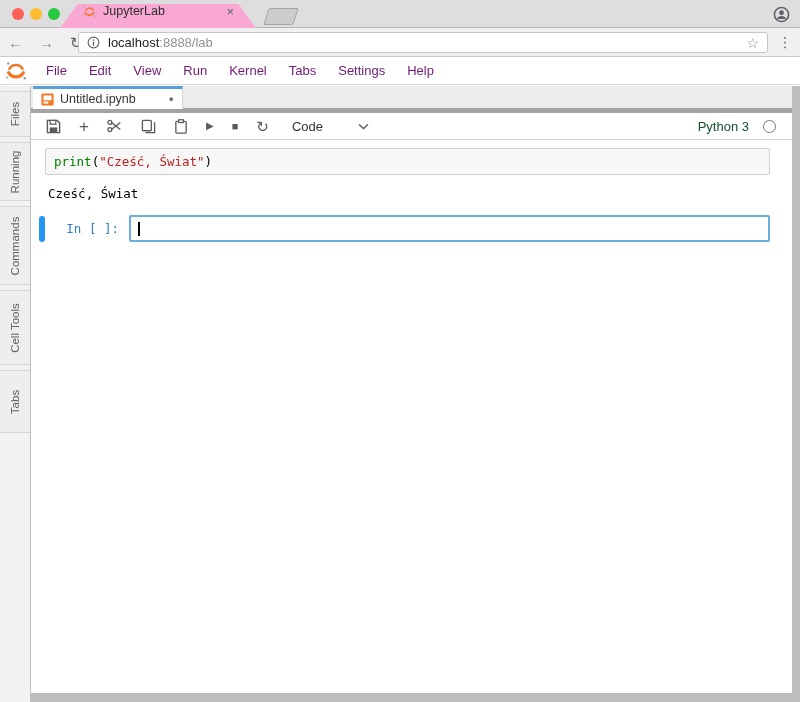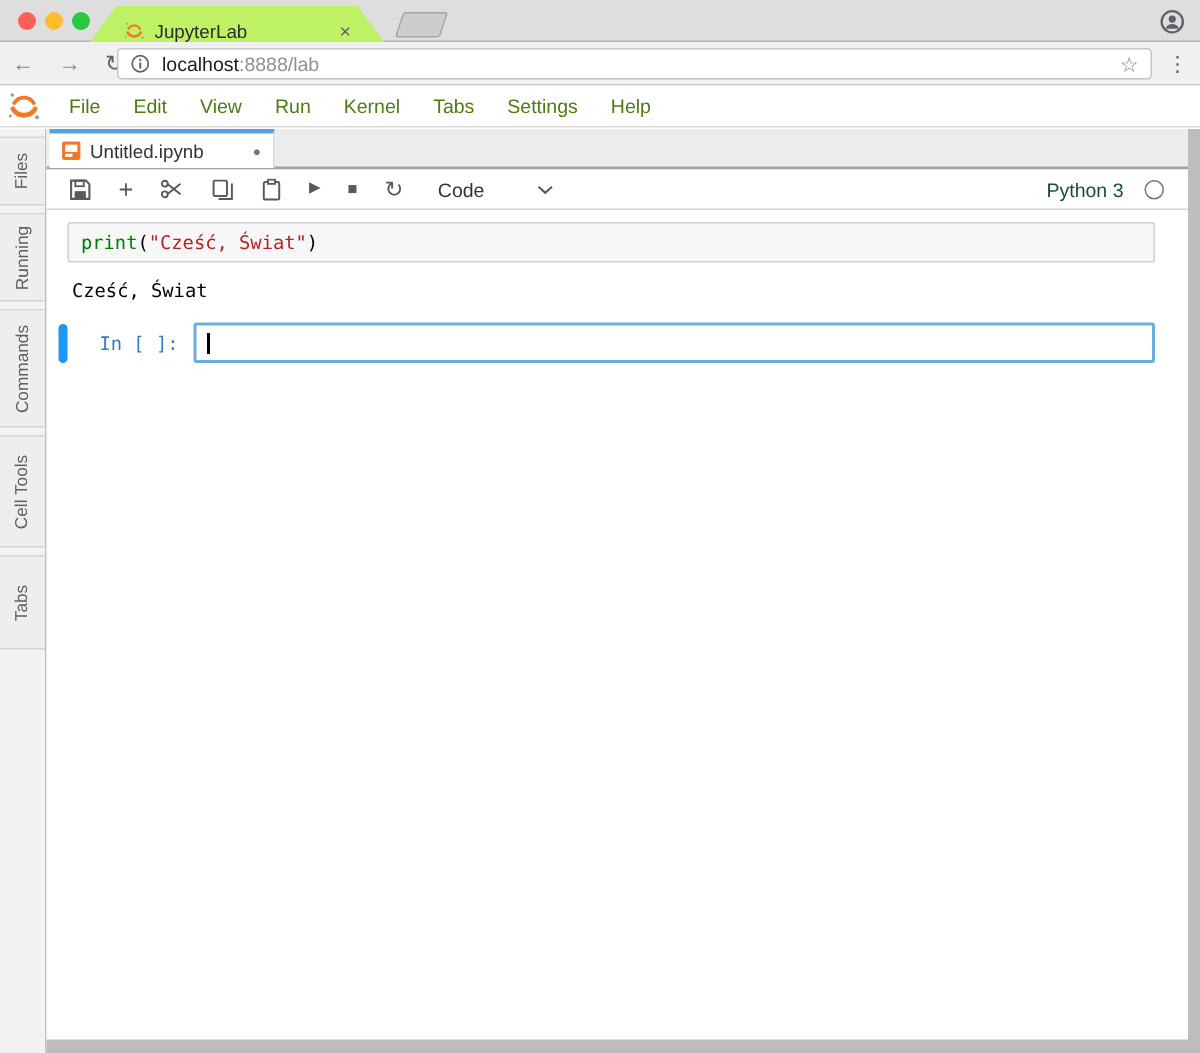--- a/index.html
+++ b/index.html
@@ -6,23 +6,23 @@
   html,body { width:800px; height:702px; }
   body { font-family:"Liberation Sans", sans-serif; background:#fff; overflow:hidden; }
   .window { position:relative; width:800px; height:702px; }
 
   
   .tabstrip { position:relative; height:28px; background:#dedede; border-bottom:1px solid #b6b6b6; }
   .traffic { position:absolute; top:8px; width:12px; height:12px; border-radius:50%; }
   .t-red    { left:12px; background:#ff5f57; }
   .t-yellow { left:30px; background:#febc2e; }
   .t-green  { left:48px; background:#28c840; }
-  .btab { position:absolute; left:60px; top:4px; width:196px; height:24px; background:#bef264;
+  .btab { position:absolute; left:60px; top:4px; width:196px; height:24px; background:#f9a8d4;
           clip-path:polygon(0 100%, 9% 0, 91% 0, 100% 100%);
-          display:flex; align-items:flex-end; padding:0 22px; }
+          display:flex; align-items:flex-start; padding:0 22px; }
   .btab .favicon { width:15px; height:15px; margin-right:6px; flex:none; }
   .btab .title { font-size:12.5px; color:#2c2c2c; white-space:nowrap; overflow:hidden; flex:1; }
   .btab .close { font-size:13px; color:#5f6368; margin-left:6px; cursor:default; }
   .newtab { position:absolute; left:266px; top:8px; width:30px; height:17px; background:#cdcdcd;
             border:1px solid #a5a5a5; border-radius:2px; transform:skewX(-18deg); }
   .profile-btn { position:absolute; right:10px; top:6px; width:17px; height:17px; }
 
   
   .addr-row { position:relative; height:29px; background:#f0f0f0; border-bottom:1px solid #c8c8c8;
               display:flex; align-items:center; }
@@ -34,38 +34,38 @@
   .url { font-size:13px; white-space:nowrap; flex:1; }
   .url .host { color:#1c1c1c; }
   .url .rest { color:#8d9297; }
   .star { font-size:14px; color:#80868b; margin-left:6px; }
   .kebab { position:absolute; right:8px; top:4px; font-size:14px; color:#5f6368; line-height:21px; letter-spacing:0; }
 
   
   .menubar { position:relative; height:28px; background:#fff; border-bottom:1px solid #dcdcdc;
              display:flex; align-items:center; }
   .jlogo { width:24px; height:24px; margin:0 7px 0 4px; flex:none; }
-  .menu-item { font-size:13px; color:#4d7c0f; padding:0 11px; }
+  .menu-item { font-size:13px; color:#701a75; padding:0 11px; }
 
   
   .main { position:absolute; left:0; top:86px; right:0; bottom:0; display:flex; }
 
   .sidebar { width:31px; background:#f2f2f2; border-right:1px solid #c0c0c0; flex:none; }
   .side-tab { width:100%; background:#eeeeee; border-top:1px solid #d5d5d5; border-bottom:1px solid #d5d5d5;
               display:flex; align-items:center; justify-content:center; margin-top:5px; }
   .side-tab span { transform:rotate(-90deg); white-space:nowrap; font-size:11.5px; color:#616161; }
   .side-tab:nth-of-type(1){height:46px;} .side-tab:nth-of-type(2){height:59px;}
   .side-tab:nth-of-type(3){height:79px;} .side-tab:nth-of-type(4){height:75px;}
   .side-tab:nth-of-type(5){height:63px;}
 
   .dock { flex:1; position:relative; background:#bdbdbd; }
   .dock-inner { position:absolute; left:0; top:0; right:8px; bottom:9px; background:#fff;
                 display:flex; flex-direction:column; }
 
-  .nbtabrow { height:27px; background:#ececec; border-bottom:2px solid #a3a3a3; display:flex; }
+  .nbtabrow { height:27px; background:#ececec; border-bottom:5px solid #a3a3a3; display:flex; }
   .nbtab { margin-left:2px; width:150px; background:#fff; border-top:3px solid #55a1dc;
            border-right:1px solid #d8d8d8; display:flex; align-items:center; padding:0 8px; margin-bottom:-1px; }
   .nbtab .nbicon { width:13px; height:13px; margin-right:6px; flex:none; }
   .nbtab .nblabel { font-size:12.5px; color:#333; flex:1; white-space:nowrap; }
   .nbtab .dirty { font-size:9px; color:#757575; margin-left:4px; }
 
   .nbtoolbar { height:27px; background:#fff; border-bottom:1px solid #d5d5d5;
                display:flex; align-items:center; padding:0 6px; }
   .tb-btn { padding:0 9px; color:#5a5a5a; display:flex; align-items:center; line-height:1; }
   .tb-run { font-size:10px; } .tb-stop { font-size:11px; } .tb-plus { font-size:17px; }

